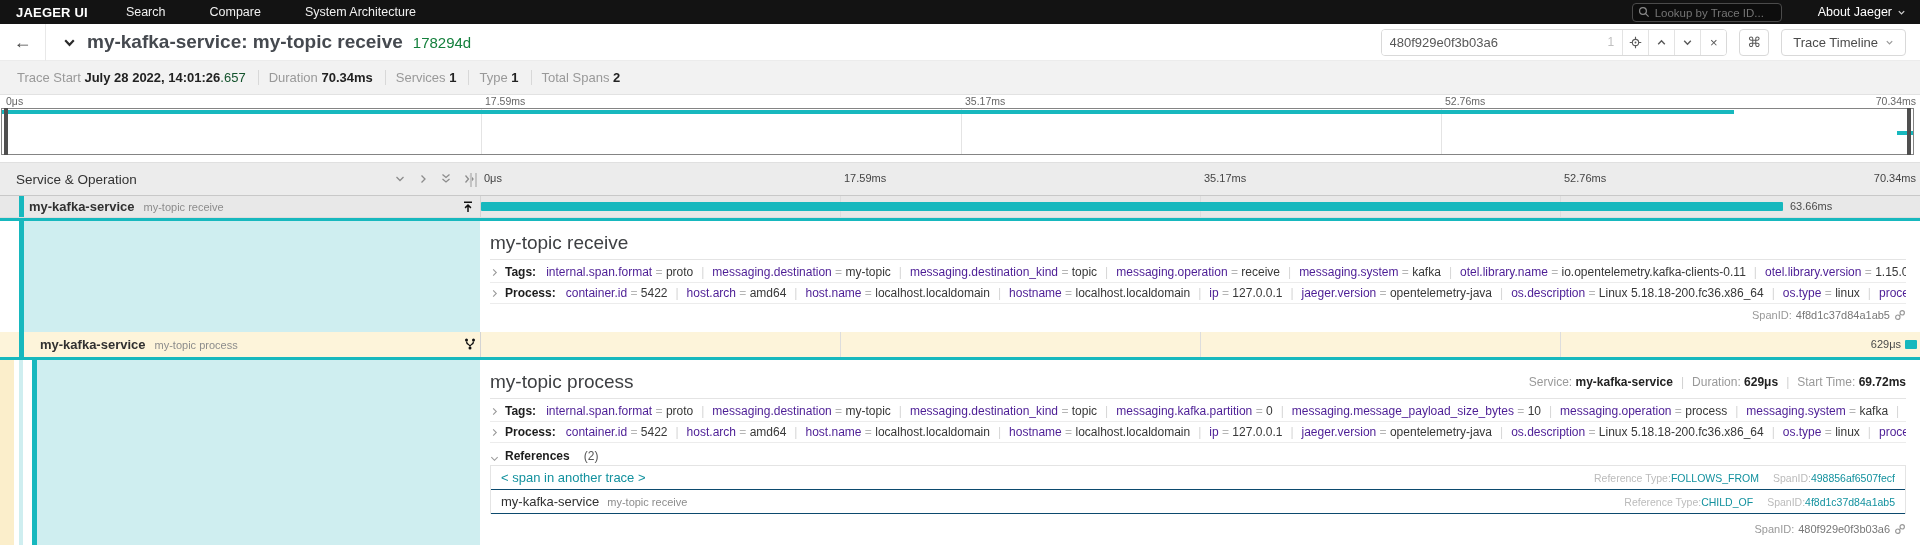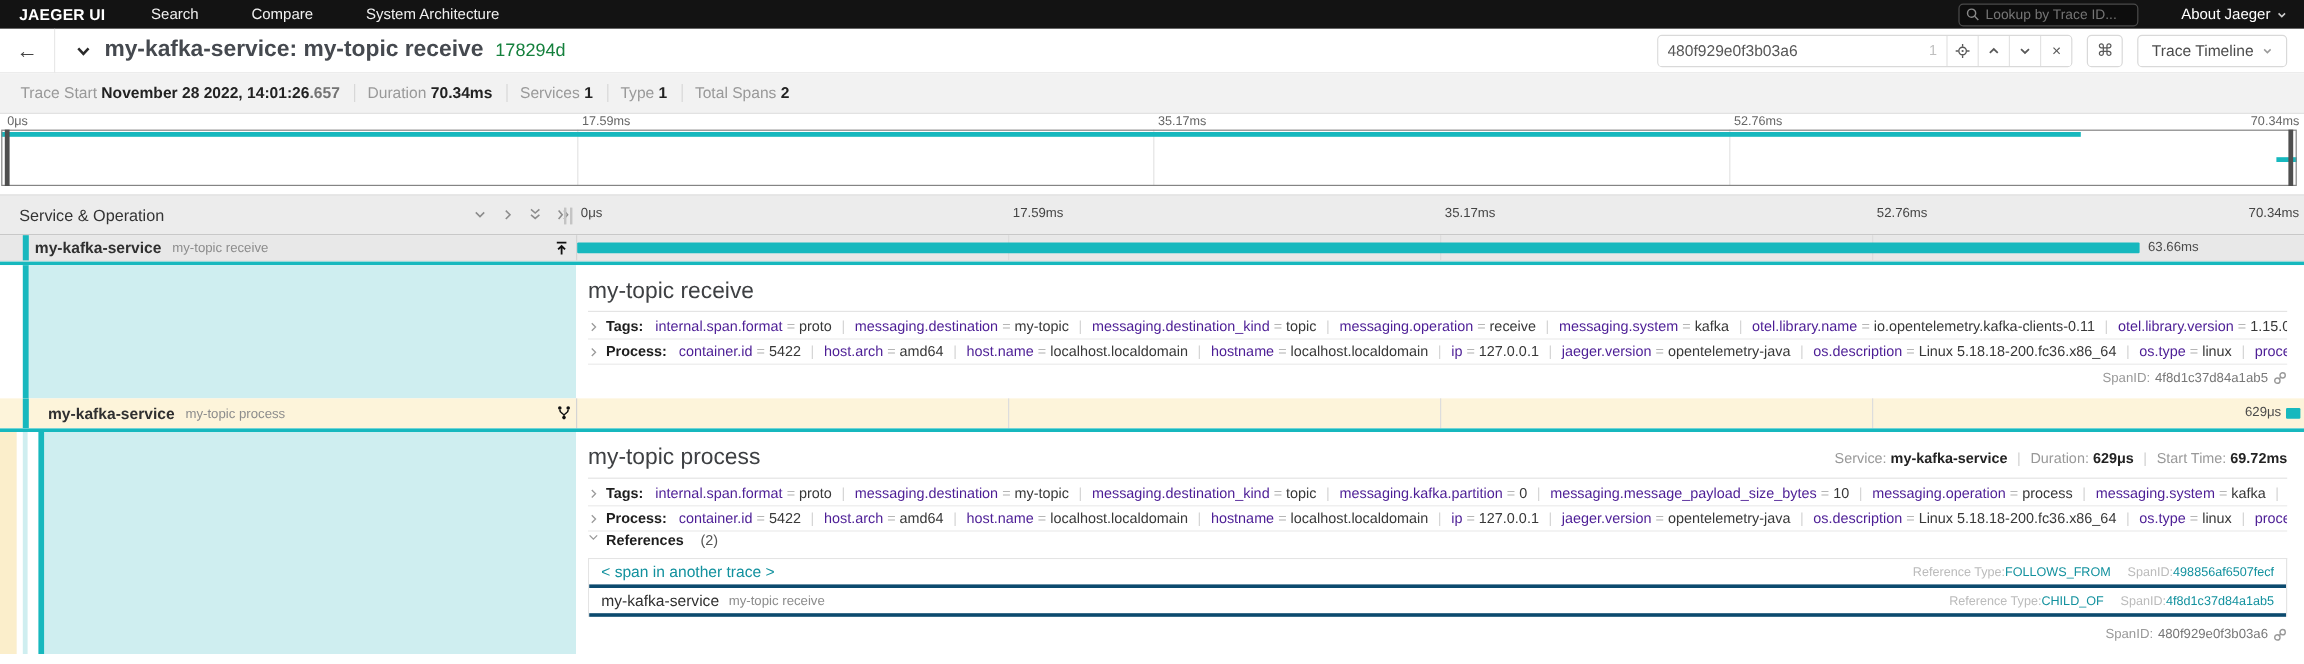--- a/index.html
+++ b/index.html
@@ -38,21 +38,21 @@
     border:1px solid #d9d9d9; border-radius:4px; font-size:14px; color:#595959; cursor:pointer; background:#fff;}
   .view-btn { display:flex; align-items:center; gap:7px; height:27px; margin-left:12px; padding:0 11px;
     border:1px solid #d9d9d9; border-radius:4px; font-size:13px; color:#4b4b4b; cursor:pointer; background:#fff;}
   
   .summary { position:absolute; left:0; top:61px; width:1920px; height:34px; background:#f2f2f2;
     border-bottom:1px solid #e2e2e2; display:flex; align-items:center; font-size:13px; padding-left:7px; }
   .sum-group { padding:0 12px 0 10px; border-right:1px solid #d8d8d8; }
   .sum-group:last-child { border-right:none; }
   .sum-label { color:#999; }
   .sum-val { color:#222; font-weight:bold; }
-  .sum-dim { color:#737373; font-weight:bold; }
+  .sum-dim { color:#14532d; font-weight:normal; }
   
   .mini-ticks { position:absolute; left:0; top:95px; width:1916px; height:13px; font-size:10.5px; color:#666; }
   .mini-ticks span { position:absolute; top:0; }
   .mini-canvas { position:absolute; left:1px; top:108px; width:1913px; height:47px; background:#fff; cursor:col-resize; }
   .mini-grid { position:absolute; top:0; bottom:0; width:1px; background:#e4e4e4; }
   .viewport { position:absolute; inset:0; border:1px solid #848484; }
   .scrub { position:absolute; top:0; bottom:0; width:4px; background:#4f4f4f; cursor:ew-resize; }
   .mini-span { position:absolute; height:4px; background:var(--accent); }
   
   .thead { position:absolute; left:0; top:162px; width:1920px; height:34px; background:#ececec;
@@ -94,25 +94,25 @@
   .kv-caret { color:#9a9a9a; display:flex; margin-right:6px; flex:0 0 auto;}
   .kv-label { font-weight:bold; color:#1d1d1d; margin-right:10px; flex:0 0 auto;}
   .kv-list { color:#8c8c8c; overflow:hidden; white-space:nowrap; }
   .kv-list .k { color:#4c1d95; }
   .kv-list .eq { color:#b5b5b5; }
   .kv-list .v { color:#383838; }
   .kv-list .pipe { color:#d5d5d5; margin:0 8px; }
   .spanid-row { display:flex; justify-content:flex-end; align-items:center; height:22px; font-size:11px; color:#999; gap:4px;}
   .spanid-row .sid { color:#777; }
   
-  .ref-header { display:flex; align-items:flex-start; height:20px; font-size:12px; cursor:pointer; }
+  .ref-header { display:flex; align-items:flex-end; height:20px; font-size:12px; cursor:pointer; }
   .ref-header .kv-label { margin-left:0; }
   .ref-count { color:#555; margin-left:4px; }
   .ref-list { border:1px solid #e4e4e4; border-bottom:none; margin:2px 0 4px 0; }
-  .ref-row { display:flex; align-items:center; height:24px; padding:0 10px; border-bottom:3px solid #0c4a6e; cursor:pointer; background:#fff; }
+  .ref-row { display:flex; align-items:center; height:24px; padding:0 10px; border-bottom:1px solid #0c4a6e; cursor:pointer; background:#fff; }
   .ref-link { font-size:13px; color:var(--link); text-decoration:none; }
   .ref-meta { margin-left:auto; font-size:10.5px; color:#bbb; white-space:nowrap; }
   .ref-meta .rv { color:var(--link); }
   .ref-meta .gap { display:inline-block; width:14px; }
   .ref-svc { font-size:13px; color:#303030; }
   .ref-op { font-size:11px; color:#8c8c8c; margin-left:8px; }
   svg.ico { display:block; }
 </style>
 </head>
 <body>
@@ -184,21 +184,21 @@
         <svg class="ico" width="9" height="9" viewBox="0 0 10 10">
             <path d="M2 3.5 L5 6.5 L8 3.5" fill="none" stroke="#9a9a9a" stroke-width="1.4"></path>
           </svg>
       </div>
     </div>
   </div>
 
   <div class="summary">
     <span class="sum-group">
       <span class="sum-label">Trace Start</span>
-      <span class="sum-val">November 28 2022, 14:01:26</span><span class="sum-dim">.657</span>
+      <span class="sum-val">July 28 2022, 14:01:26</span><span class="sum-dim">.657</span>
     </span>
     <span class="sum-group">
       <span class="sum-label">Duration</span>
       <span class="sum-val">70.34ms</span>
     </span>
     <span class="sum-group">
       <span class="sum-label">Services</span>
       <span class="sum-val">1</span>
     </span>
     <span class="sum-group">

